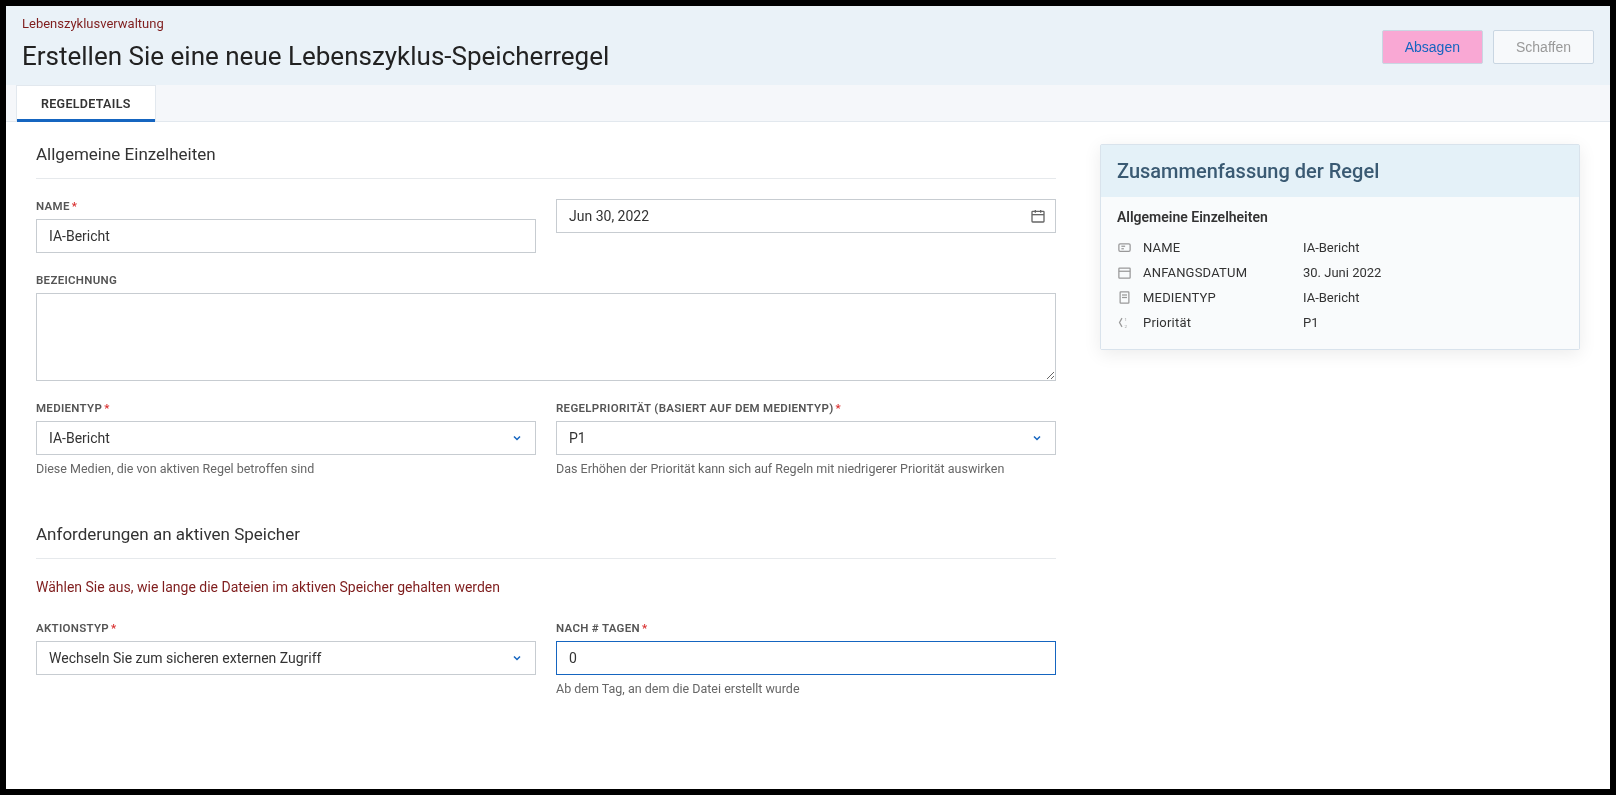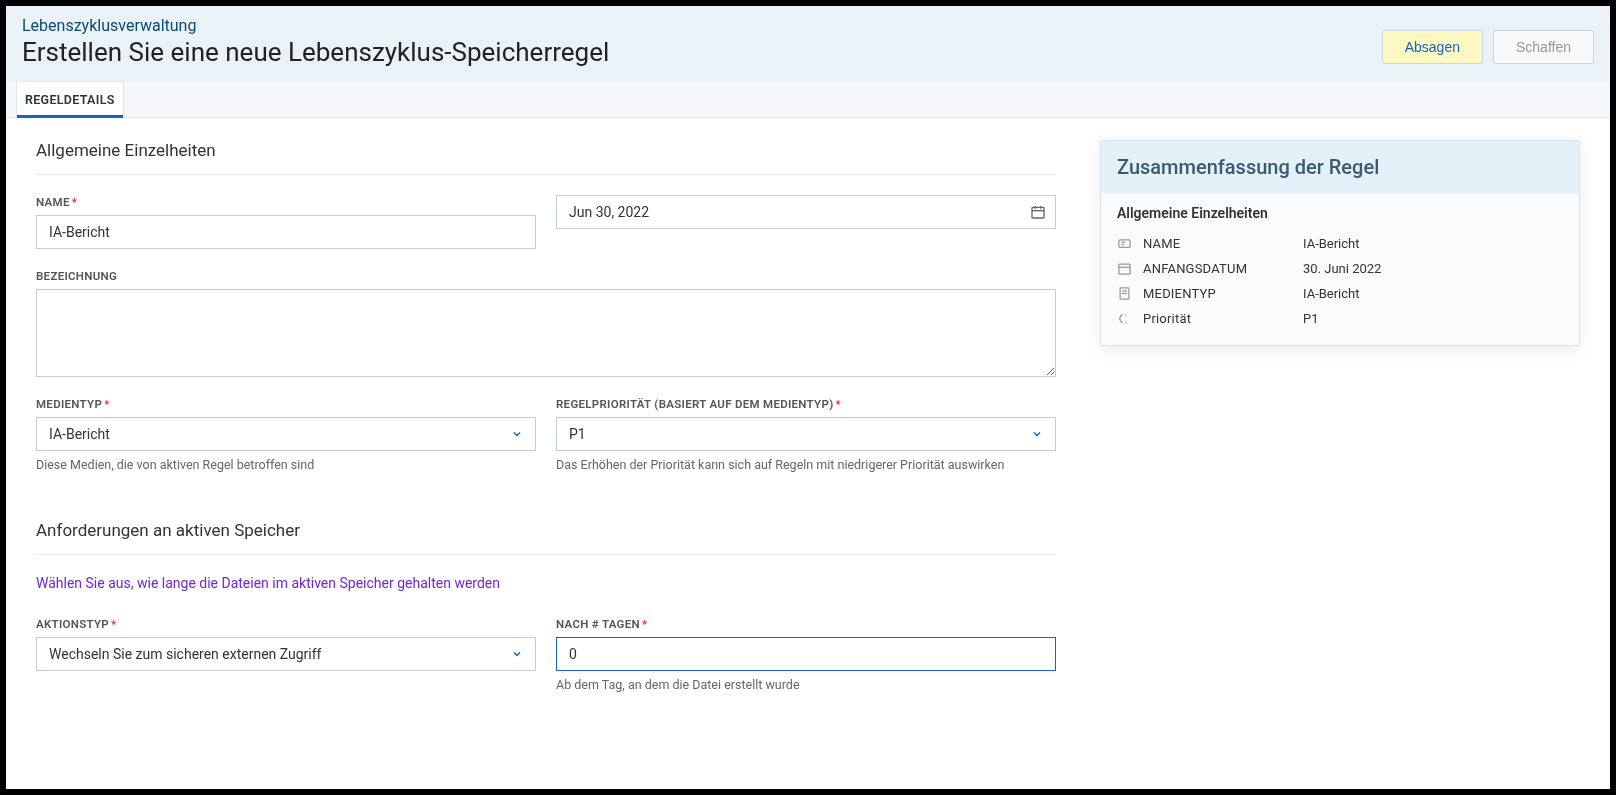--- a/index.html
+++ b/index.html
@@ -20,55 +20,55 @@
   }
   .header {
     background: #eaf2f8;
     padding: 10px 16px 14px 16px;
     display: flex;
     justify-content: space-between;
     align-items: flex-start;
   }
   .header-left { }
   .breadcrumb {
-    font-size: 16px;
-    color: #0c4a6e;
-    margin-bottom: 2px;
+    font-size: 13px;
+    color: #7f1d1d;
+    margin-bottom: 10px;
   }
   .page-title {
     font-size: 26px;
     font-weight: 400;
     color: #222;
   }
   .header-buttons {
     display: flex;
     gap: 10px;
     margin-top: 14px;
   }
   .btn {
     border: 1px solid #c9d6e2;
-    background: #fef9c3;
+    background: #f9a8d4;
     padding: 8px 22px;
     font-size: 14px;
     border-radius: 2px;
     cursor: pointer;
   }
   .btn-cancel { color: #1565c0; font-weight: 500; }
   .btn-create { color: #999; background: #f7f9fb; cursor: default; }
   .tabbar {
     background: #f5f7fa;
     border-bottom: 1px solid #e2e8ee;
     padding-left: 10px;
   }
   .tab {
     display: inline-block;
     background: #fff;
     border: 1px solid #e2e8ee;
     border-bottom: none;
-    padding: 10px 8px;
+    padding: 10px 24px;
     font-size: 12.5px;
     font-weight: 600;
     color: #333;
     letter-spacing: 0.3px;
     border-top: 1px solid #e2e8ee;
     position: relative;
   }
   .tab::after {
     content: "";
     position: absolute;
@@ -255,21 +255,21 @@
                 </svg>
             </span>
           </div>
           <div class="helper-text">Das Erhöhen der Priorität kann sich auf Regeln mit niedrigerer Priorität auswirken</div>
         </div>
       </div>
 
       <div class="section-gap"></div>
 
       <div class="section-title">Anforderungen an aktiven Speicher</div>
-      <div style="font-size:14px;color:#6d28d9;margin-bottom:26px;">Wählen Sie aus, wie lange die Dateien im aktiven Speicher gehalten werden</div>
+      <div style="font-size:14px;color:#7f1d1d;margin-bottom:26px;">Wählen Sie aus, wie lange die Dateien im aktiven Speicher gehalten werden</div>
 
       <div class="form-row">
         <div class="form-group">
           <div class="form-label">
             <span>AKTIONSTYP</span><span class="req">*</span>
           </div>
           <div class="select-box">
             <span>Wechseln Sie zum sicheren externen Zugriff</span>
             <span class="chevron">
               <svg width="12" height="12" viewBox="0 0 24 24" fill="none" stroke="currentColor" stroke-width="3">

